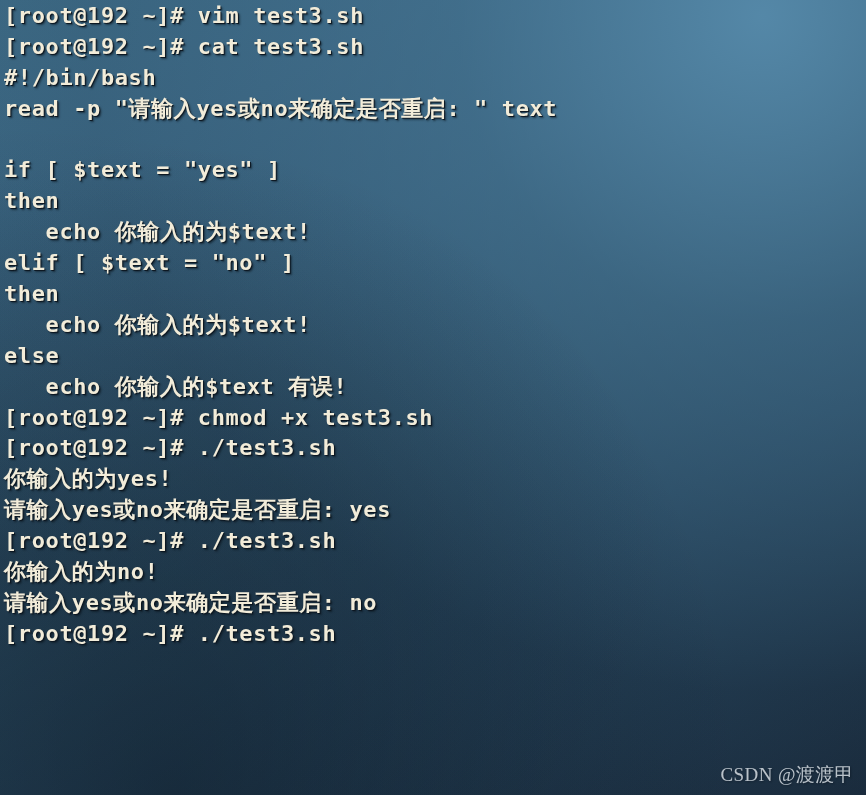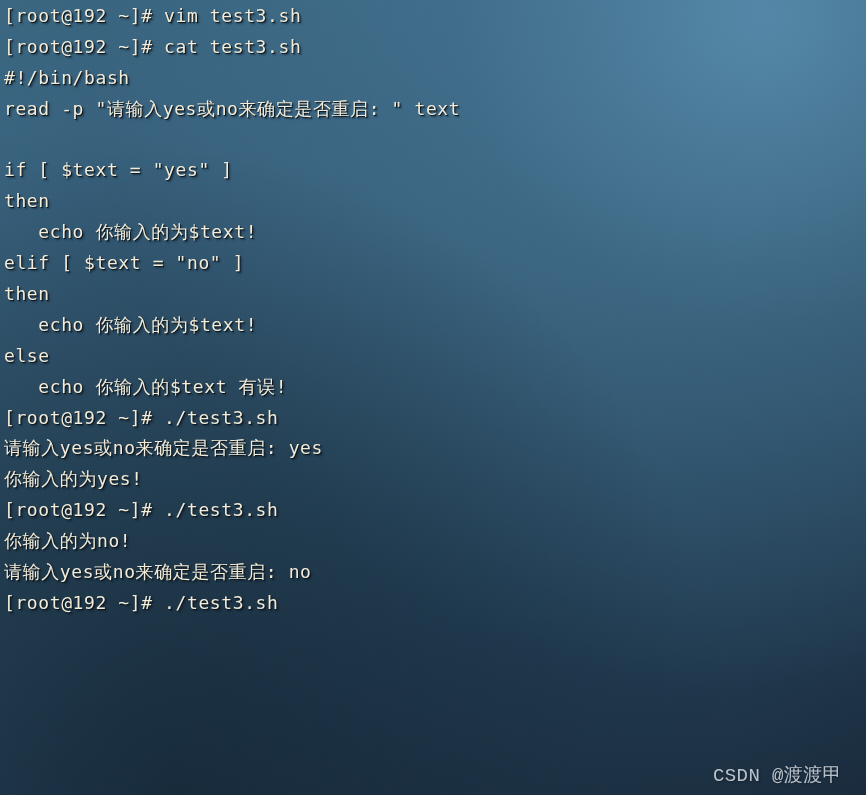--- a/index.html
+++ b/index.html
@@ -34,40 +34,41 @@
 
   #console-output {
     position: relative;
     z-index: 2;
     padding: 1px 0 0 4px;
   }
 
   .console-line {
     height: 30.9px;
     line-height: 30.9px;
-    font-size: 18px;
+    font-size: 22px;
     letter-spacing: 0.6px;
     color: #f2ecd9;
     white-space: pre;
     text-shadow:
       1px 1px 0 rgba(12,22,32,0.92),
       2px 2px 2px rgba(8,16,24,0.55);
     font-family: "DejaVu Sans Mono", "Liberation Mono", monospace;
+    font-weight: bold;
   }
 
   .console-line.blank {
     color: transparent;
   }
 
   #watermark {
     position: absolute;
-    right: 24px;
+    right: 12px;
     bottom: 7px;
     z-index: 3;
-    font-family: Liberation Mono, monospace;
+    font-family: Liberation Serif, serif;
     font-size: 19px;
     color: rgba(226,232,238,0.80);
     letter-spacing: 0.4px;
     white-space: pre;
     text-shadow: 1px 1px 2px rgba(8,16,24,0.45);
     margin-top: 37px;
   }
 </style>
 </head>
 <body>
@@ -81,23 +82,24 @@
     <div class="console-line">read -p "请输入yes或no来确定是否重启: " text</div>
     <div class="console-line blank"></div>
     <div class="console-line">if [ $text = "yes" ]</div>
     <div class="console-line">then</div>
     <div class="console-line">   echo 你输入的为$text!</div>
     <div class="console-line">elif [ $text = "no" ]</div>
     <div class="console-line">then</div>
     <div class="console-line">   echo 你输入的为$text!</div>
     <div class="console-line">else</div>
     <div class="console-line">   echo 你输入的$text 有误!</div>
+    <div class="console-line">[root@192 ~]# chmod +x test3.sh</div>
     <div class="console-line">[root@192 ~]# ./test3.sh</div>
+    <div class="console-line">你输入的为yes!</div>
     <div class="console-line">请输入yes或no来确定是否重启: yes</div>
-    <div class="console-line">你输入的为yes!</div>
     <div class="console-line">[root@192 ~]# ./test3.sh</div>
     <div class="console-line">你输入的为no!</div>
     <div class="console-line">请输入yes或no来确定是否重启: no</div>
     <div class="console-line">[root@192 ~]# ./test3.sh</div>
   </div>
 
   <div id="watermark">CSDN @渡渡甲</div>
 
 </div>
 

